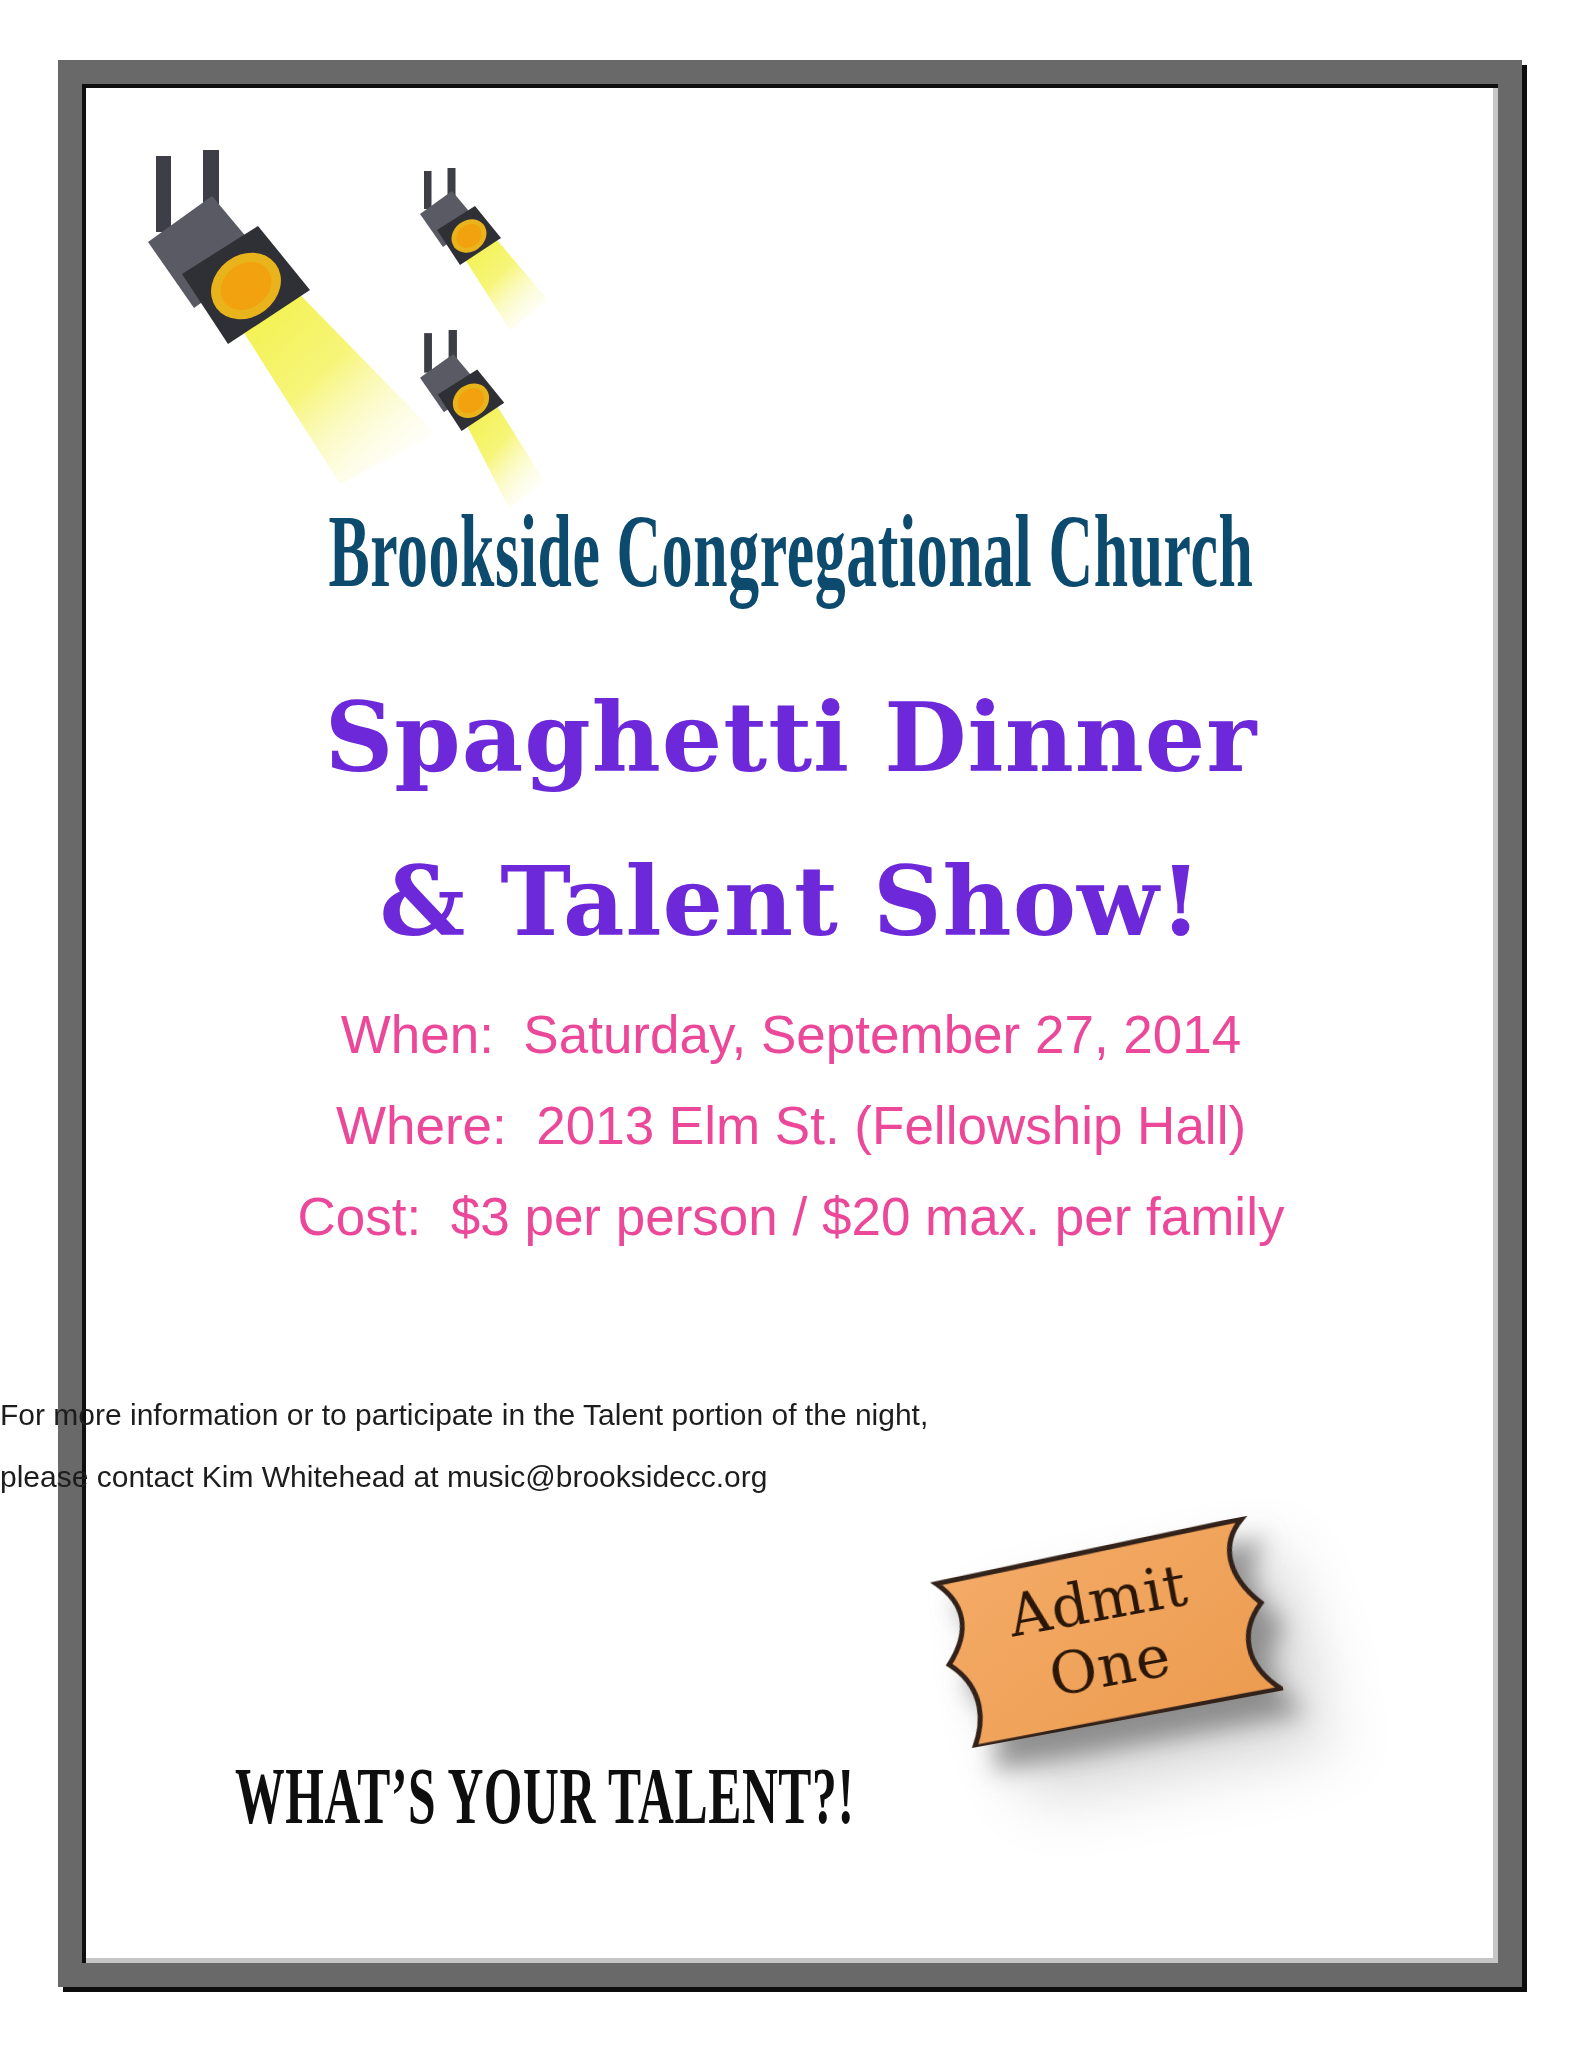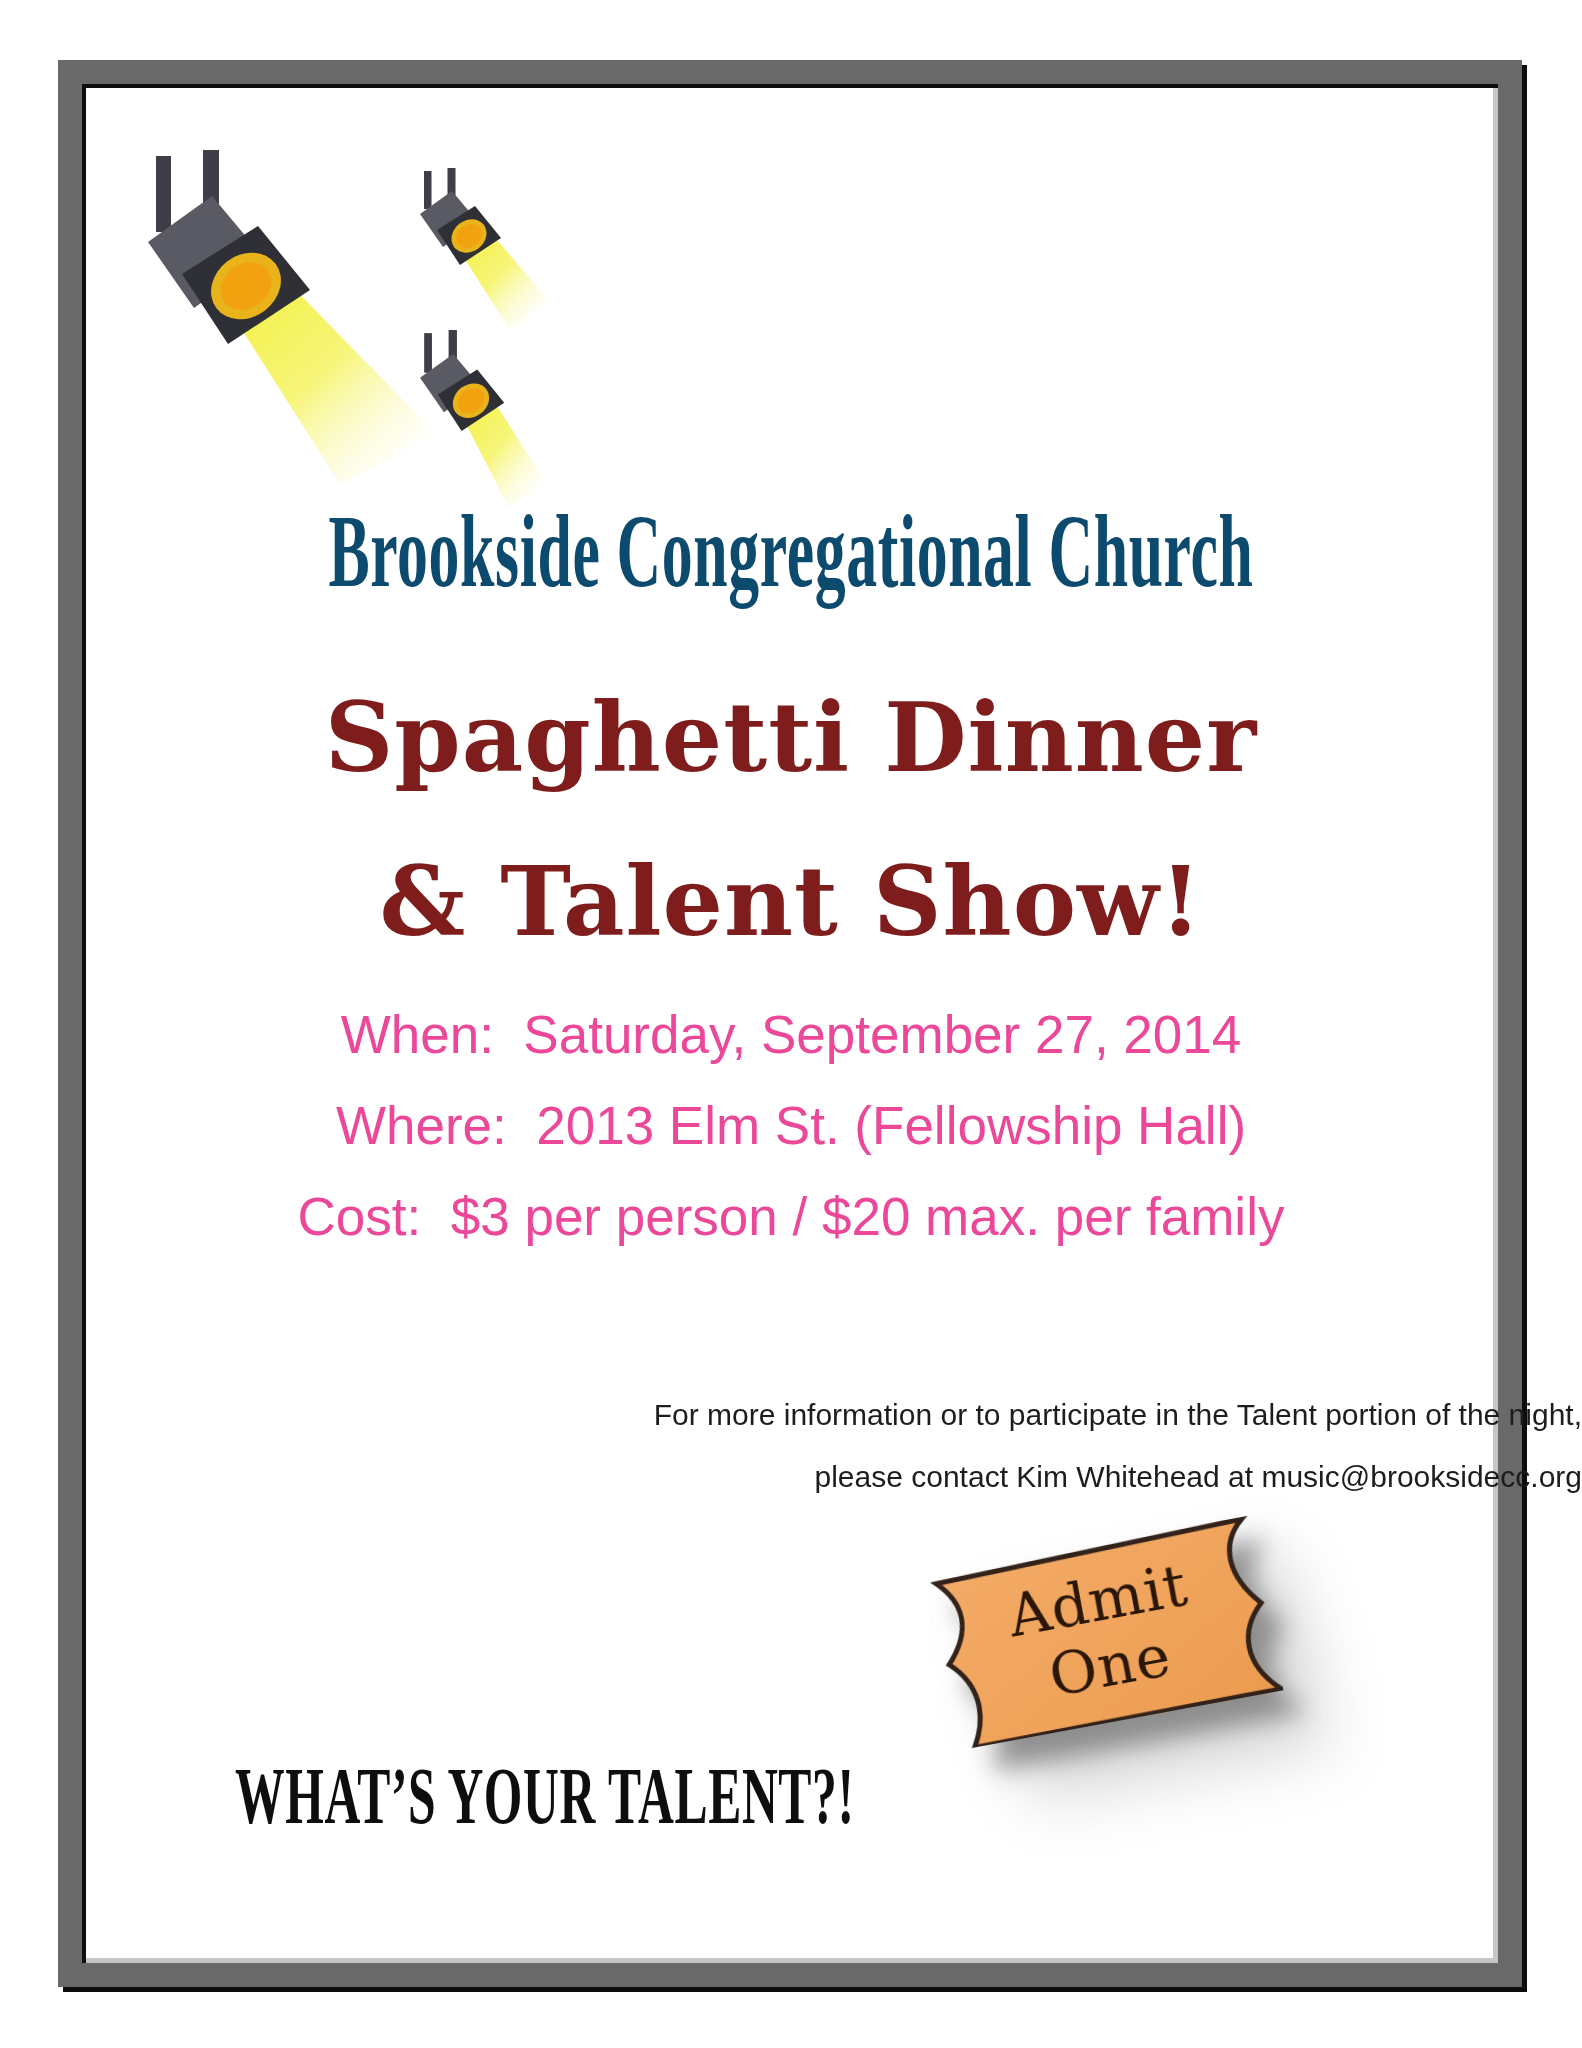--- a/index.html
+++ b/index.html
@@ -14,32 +14,32 @@
                     5px 5px 0 #0d0d0d;}
 
   
   .spots{position:absolute;left:0;top:0;width:700px;height:560px;}
 
   
   .center-line{position:absolute;left:0;width:100%;text-align:center;white-space:nowrap;}
   .church{top:500px;font-family:"Liberation Serif",serif;font-weight:700;
           font-size:103px;line-height:103px;color:#0c4a6e;}
   .church .squeeze{display:inline-block;transform:scaleX(0.60);letter-spacing:1px;}
-  .event{font-family:"DejaVu Serif",serif;font-weight:700;color:#7f1d1d;
+  .event{font-family:"DejaVu Serif",serif;font-weight:700;color:#6d28d9;
          font-size:95px;line-height:95px;letter-spacing:1px;}
   .event-1{top:690px;}
   .event-2{top:854px;}
 
   
   .details{position:absolute;left:0;top:989px;width:100%;text-align:center;
            font-size:53px;line-height:91px;color:#ec4899;}
   .details div{white-space:pre-wrap;}
 
   
-  .fineprint{position:absolute;left:0;top:1384px;width:100%;text-align:right;
+  .fineprint{position:absolute;left:0;top:1384px;width:100%;text-align:left;
              font-size:30px;line-height:62px;color:#1d1d1d;}
 
   
   .ticket{position:absolute;left:938px;top:1544px;width:332px;height:178px;
           transform:rotate(-10.5deg);
           filter:drop-shadow(16px 26px 12px rgba(118,118,118,.75))
                  drop-shadow(34px 40px 30px rgba(158,158,158,.45));}
   .ticket svg{position:absolute;left:0;top:0;}
   .ticket-text{position:absolute;left:0;top:0;width:100%;height:100%;
                display:flex;flex-direction:column;align-items:center;justify-content:center;

